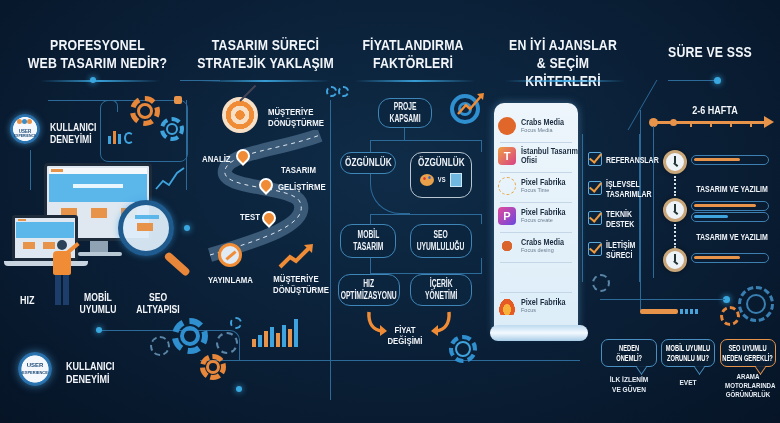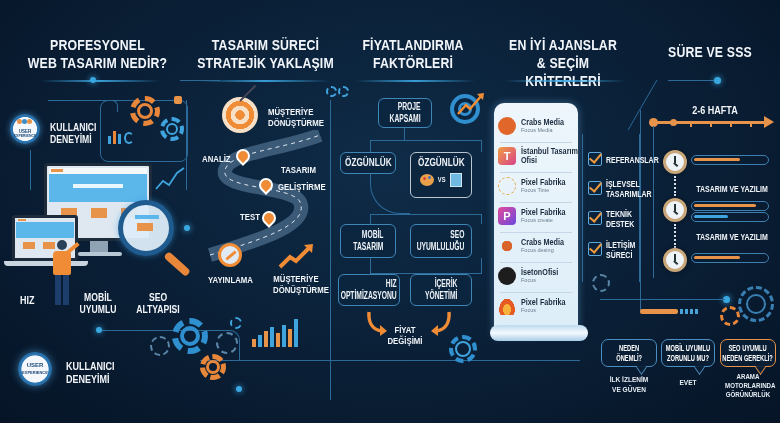--- a/index.html
+++ b/index.html
@@ -21,22 +21,22 @@
     background: linear-gradient(90deg, rgba(59,170,230,0) 0%, rgba(59,170,230,0.9) 50%, rgba(59,170,230,0) 100%);
   }
   .dot { position: absolute; width: 7px; height: 7px; border-radius: 50%; background: #3aa8e0; box-shadow: 0 0 6px #3aa8e0; }
   .circuit { position: absolute; border-color: #2b6a99; border-style: solid; border-width: 0; }
   .lbl {
     position: absolute; font-weight: 700; font-size: 10.5px; line-height: 12px; color: #f3f6fa;
     text-transform: uppercase; transform: scaleX(0.82); transform-origin: left top; white-space: nowrap;
   }
   .lbl.c { text-align: center; transform-origin: center top; }
   .box {
-    position: absolute; border: 1.5px solid #3f86b8; border-radius: 6px; background: rgba(12,38,64,0.85);
-    display: flex; align-items: center; justify-content: center; text-align: right;
+    position: absolute; border: 1.5px solid #3f86b8; border-radius: 12px; background: rgba(12,38,64,0.85);
+    display: flex; align-items: center; justify-content: center; text-align: center;
   }
   .box span { font-weight: 700; font-size: 10px; line-height: 12px; color: #f0f4f8; transform: scaleX(0.82); display: inline-block; white-space: nowrap; }
   .gear {
     position: absolute; border-radius: 50%; border-style: dashed;
   }
   .scroll {
     position: absolute; left: 494px; top: 103px; width: 84px; height: 232px;
     background: linear-gradient(180deg, #eef6fc 0%, #dcedf8 100%);
     border-radius: 10px 10px 4px 4px;
     box-shadow: 0 0 8px rgba(120,190,240,0.4);
@@ -369,27 +369,20 @@
   </div>
   <div class="agency-sep" style="top:129px;"></div>
   <div class="agency" style="top:130px;">
     <div class="logo" style="background:radial-gradient(circle,#d9652c 40%,transparent 42%);"></div>
     <div>
         <span class="nm">Crabs Media</span>
         <span class="sub">Focus desing</span>
       </div>
   </div>
   <div class="agency-sep" style="top:159px;"></div>
-  <div class="agency" style="top:160px;">
-    <div class="logo" style="background:#1d1d1d; border-radius:50%;"></div>
-    <div>
-        <span class="nm">İsetonOfisi</span>
-        <span class="sub">Focus</span>
-      </div>
-  </div>
   <div class="agency-sep" style="top:189px;"></div>
   <div class="agency" style="top:190px;">
     <div class="logo" style="background:radial-gradient(ellipse at 50% 70%,#f7b23c 0 30%,#e65a24 32% 60%,transparent 62%);"></div>
     <div>
         <span class="nm">Pixel Fabrika</span>
         <span class="sub">Focus</span>
       </div>
   </div>
 </div>
 <div class="scroll-roll"></div>

